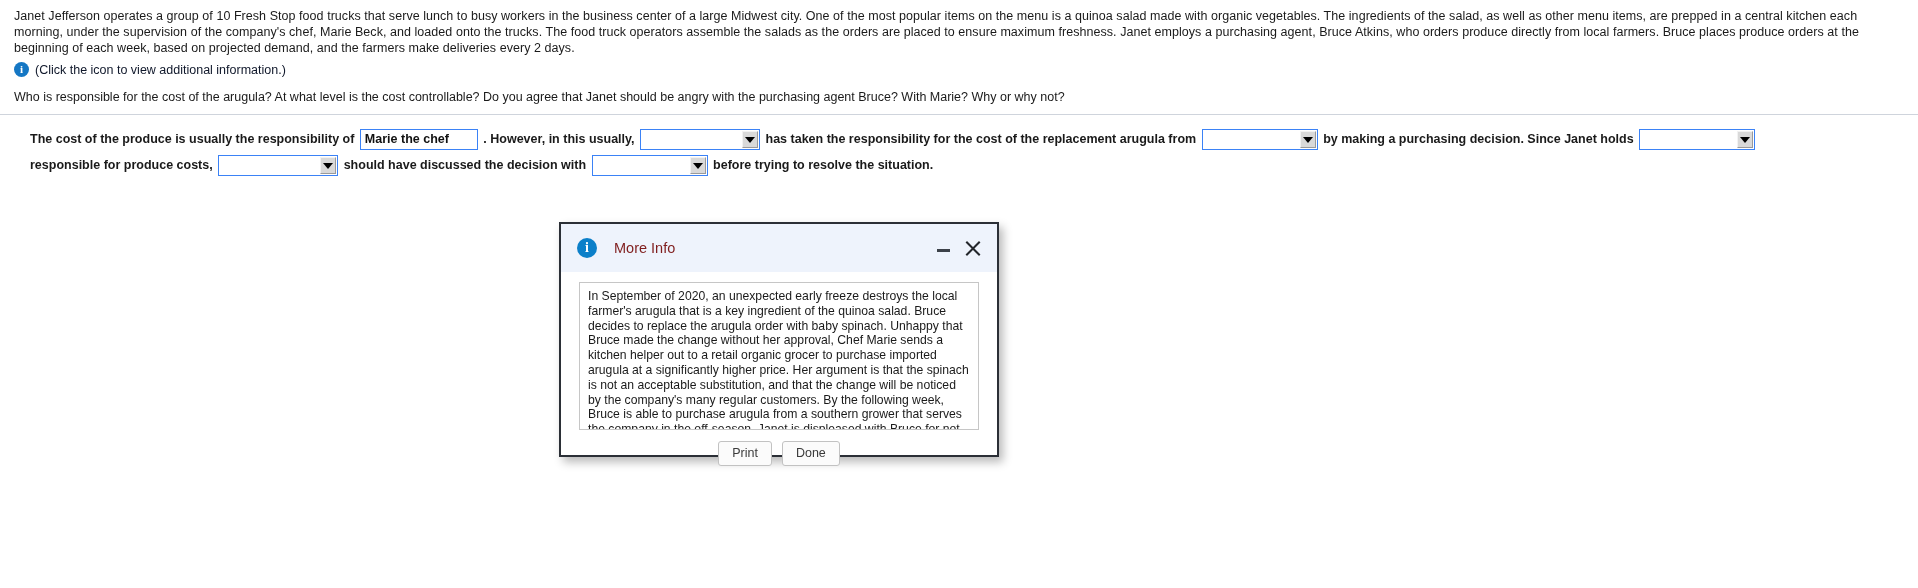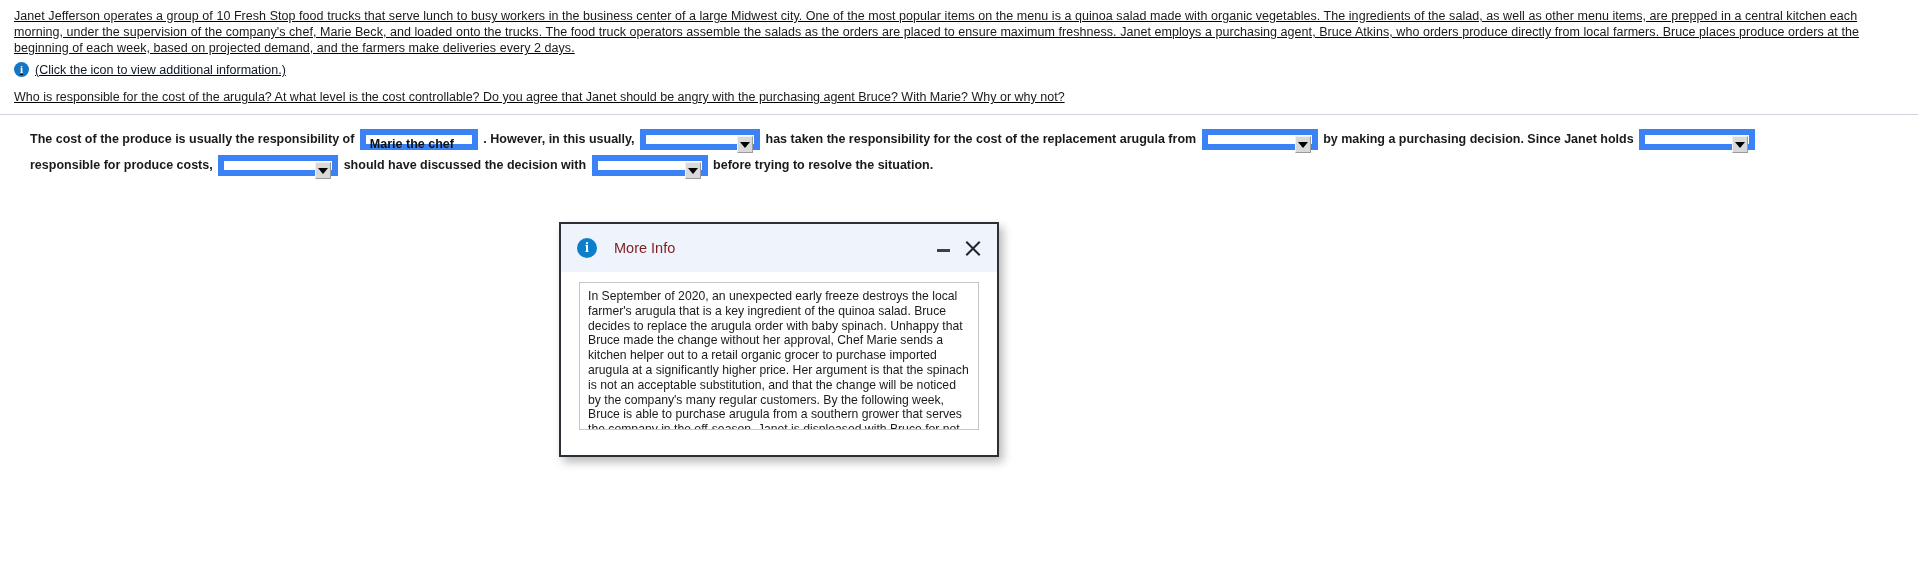--- a/index.html
+++ b/index.html
@@ -9,21 +9,20 @@
     width: 1918px;
     height: 588px;
     background: #ffffff;
     font-family: "Liberation Sans", sans-serif;
     overflow: hidden;
   }
 
   
   .problem {
     padding: 8px 26px 0 14px;
-    text-decoration: underline;
   }
   .problem p {
     margin: 0;
     font-size: 12.5px;
     line-height: 16px;
     color: #1a1a1a;
     letter-spacing: 0.05px;
   }
   .info-line {
     display: flex;
@@ -78,21 +77,21 @@
     color: #1a1a1a;
     line-height: 26px;
     font-weight: bold;
   }
   .answer .seg { white-space: nowrap; }
 
   .field {
     display: inline-block;
     vertical-align: middle;
     height: 21px;
-    border: 6px solid #3b82f6;
+    border: 1px solid #3b82f6;
     background: #ffffff;
     position: relative;
     margin: 0 2px;
   }
   .field .val {
     display: block;
     padding: 0 4px;
     font-size: 12.5px;
     line-height: 19px;
     color: #111111;
@@ -304,14 +303,18 @@
     <span class="dlg-ctrls">
       <span class="btn-min"></span>
       <span class="btn-close"></span>
     </span>
   </div>
 
   <div class="dialog-body">
     <div class="info-box">
       <p>In September of 2020, an unexpected early freeze destroys the local farmer's arugula that is a key ingredient of the quinoa salad. Bruce decides to replace the arugula order with baby spinach. Unhappy that Bruce made the change without her approval, Chef Marie sends a kitchen helper out to a retail organic grocer to purchase imported arugula at a significantly higher price. Her argument is that the spinach is not an acceptable substitution, and that the change will be noticed by the company's many regular customers. By the following week, Bruce is able to purchase arugula from a southern grower that serves the company in the off-season. Janet is displeased with Bruce for not securing replacement wholesale arugula in time to avoid the substitution, and with Marie for making the unauthorized purchase at the much higher price.</p>
     </div>
+    <div class="dialog-footer">
+      <button class="dlg-btn">Print</button>
+      <button class="dlg-btn">Done</button>
+    </div>
   </div>
 </div>
 
 </body></html>

